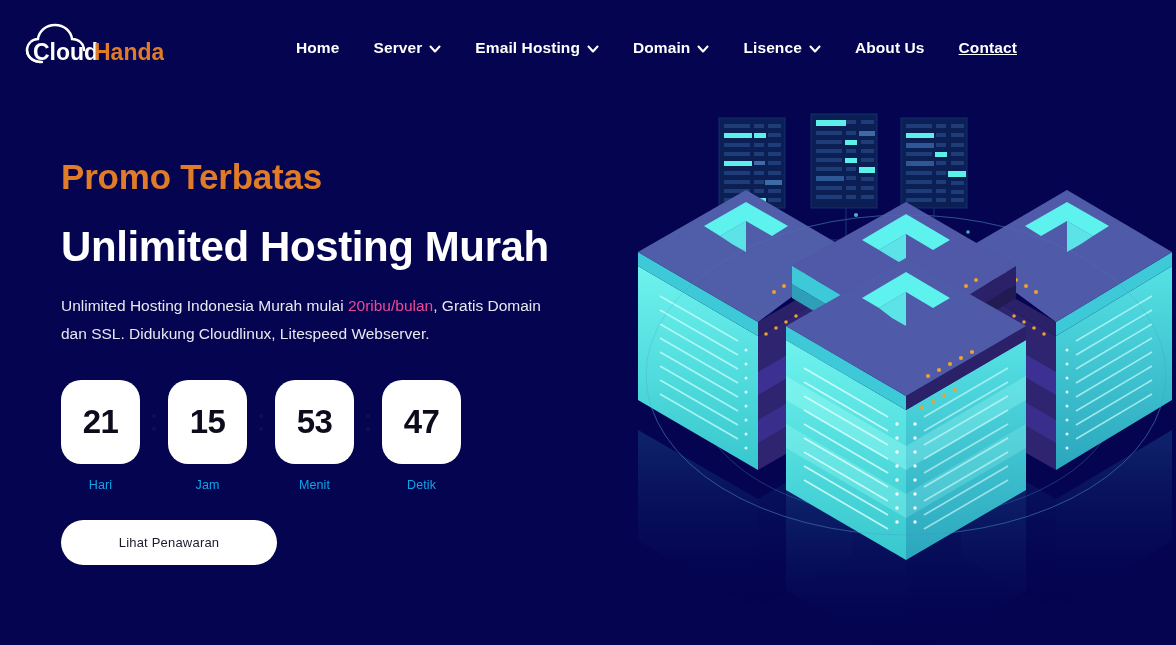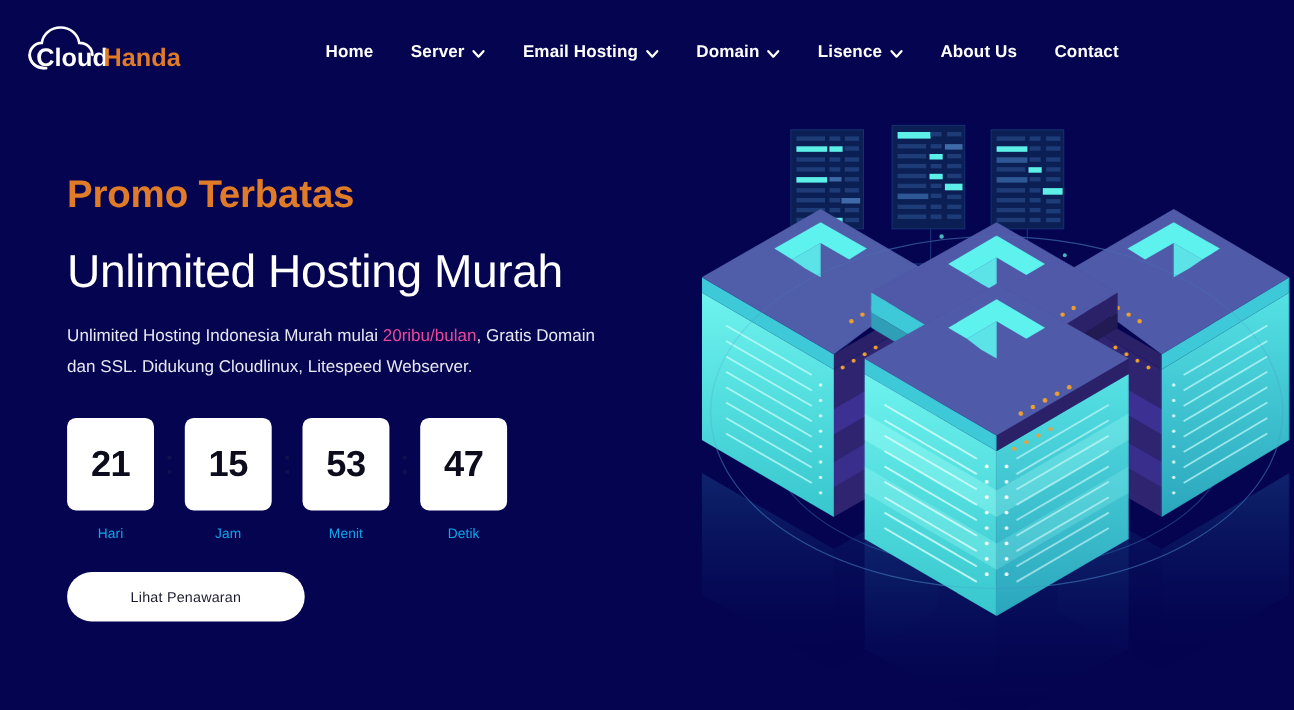--- a/index.html
+++ b/index.html
@@ -47,21 +47,21 @@
     gap: 7px;
     color: #ffffff;
     font-size: 15.5px;
     font-weight: bold;
     letter-spacing: 0.1px;
     white-space: nowrap;
     cursor: pointer;
     padding: 8px 0;
     margin-right: 34px;
   }
-  .nav-item:last-child { margin-right: 0; }
+  .nav-item:last-child { margin-right: 0; text-decoration: underline; }
   .chev {
     display: inline-block;
     width: 12px; height: 12px;
     position: relative;
     top: 1px;
   }
   .chev svg { display: block; }
 
   
   .hero-left {
@@ -74,21 +74,21 @@
     color: #e07b28;
     font-size: 35px;
     font-weight: bold;
     letter-spacing: -0.2px;
     line-height: 1.1;
   }
   .headline {
     margin-top: 26px;
     color: #ffffff;
     font-size: 42px;
-    font-weight: normal;
+    font-weight: bold;
     letter-spacing: -0.4px;
     line-height: 1.12;
     white-space: nowrap;
   }
   .subtext {
     margin-top: 22px;
     color: #e8e8f2;
     font-size: 15.5px;
     line-height: 1.85;
     width: 505px;
@@ -100,21 +100,21 @@
     position: absolute;
     left: 61px; top: 380px;
     display: flex;
     align-items: flex-start;
     z-index: 20;
   }
   .cd-group { display: flex; flex-direction: column; align-items: center; }
   .cd-box {
     width: 79px; height: 84px;
     background: #ffffff;
-    border-radius: 8px;
+    border-radius: 20px;
     display: flex;
     align-items: center;
     justify-content: center;
   }
   .cd-num {
     color: #0c0c1c;
     font-size: 33px;
     font-weight: bold;
     letter-spacing: -0.5px;
   }

